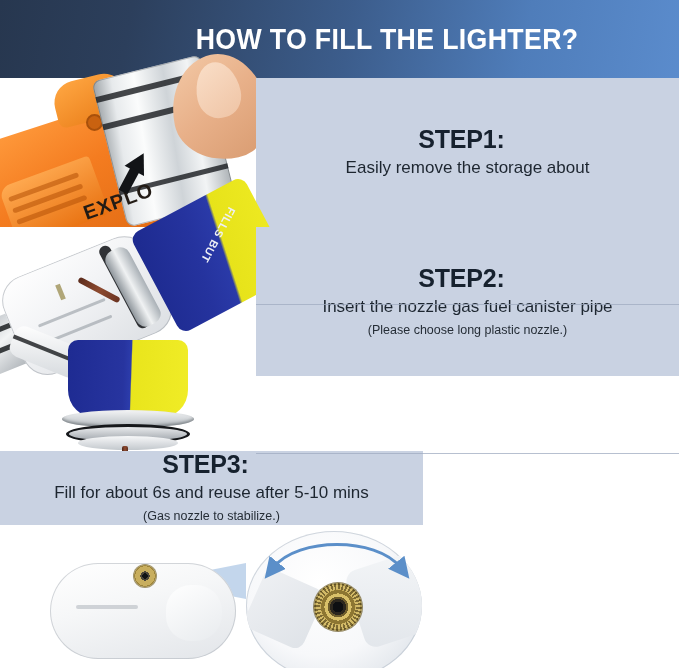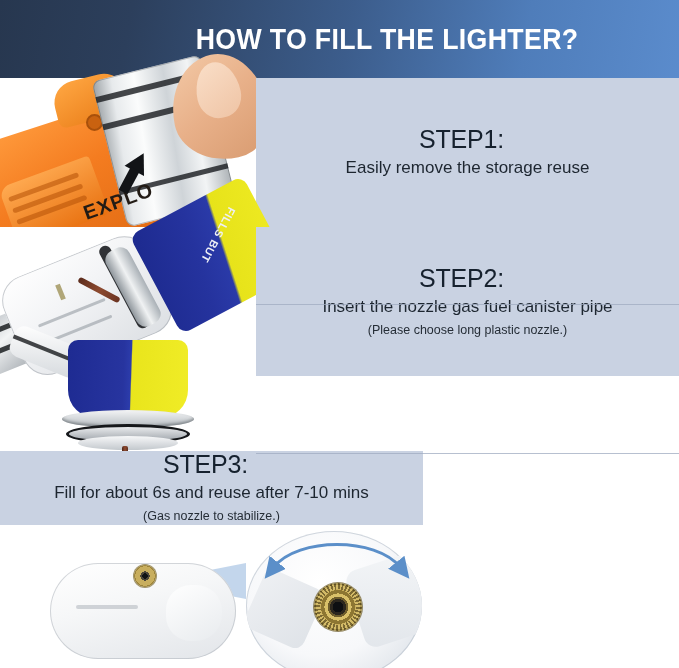--- a/index.html
+++ b/index.html
@@ -83,21 +83,21 @@
     height: 1px;
     background: #9fabc0;
     opacity: .75;
     z-index: 5;
   }
   .dl1 { top: 226px; }
   .dl2 { top: 375px; }
 
   .step-head {
     font-size: 25px;
-    font-weight: normal;
+    font-weight: bold;
     color: #16212e;
     letter-spacing: -0.2px;
     margin: 0 12px 6px 0;
     line-height: 1;
     text-align: right;
   }
   .step-main {
     font-size: 17px;
     color: #1d2630;
     line-height: 1.2;
@@ -512,21 +512,21 @@
           <b></b>
           <b></b>
         </div>
       <div class="p1-label">EXPLO</div>
       <div class="p1-arrow"></div>
       <div class="p1-thumb"></div>
       <div class="p1-nail"></div>
     </div>
     <div class="text-cell">
       <div class="step-head">STEP1:</div>
-      <div class="step-main">Easily remove the storage reuse</div>
+      <div class="step-main">Easily remove the storage about</div>
     </div>
   </div>
 
   <div class="step-row row2">
     <div class="photo-cell">
       <div class="p2-metal">
           <b></b>
           <b></b>
         </div>
       <div class="p2-tank">
@@ -559,21 +559,21 @@
       <div class="p3-nozzle"></div>
       <div class="p3-tank">
           <i></i>
           <i></i>
         </div>
       <div class="p3-tank-notch"></div>
       <div class="p3-brass"></div>
     </div>
     <div class="text-cell">
       <div class="step-head">STEP3:</div>
-      <div class="step-main">Fill for about 6s and reuse after 7-10 mins</div>
+      <div class="step-main">Fill for about 6s and reuse after 5-10 mins</div>
       <div class="step-note">(Gas nozzle to stabilize.)</div>
     </div>
   </div>
 
   <div class="divider-line dl1"></div>
   <div class="divider-line dl2"></div>
 </div>
 
 <div class="adjust">
 

